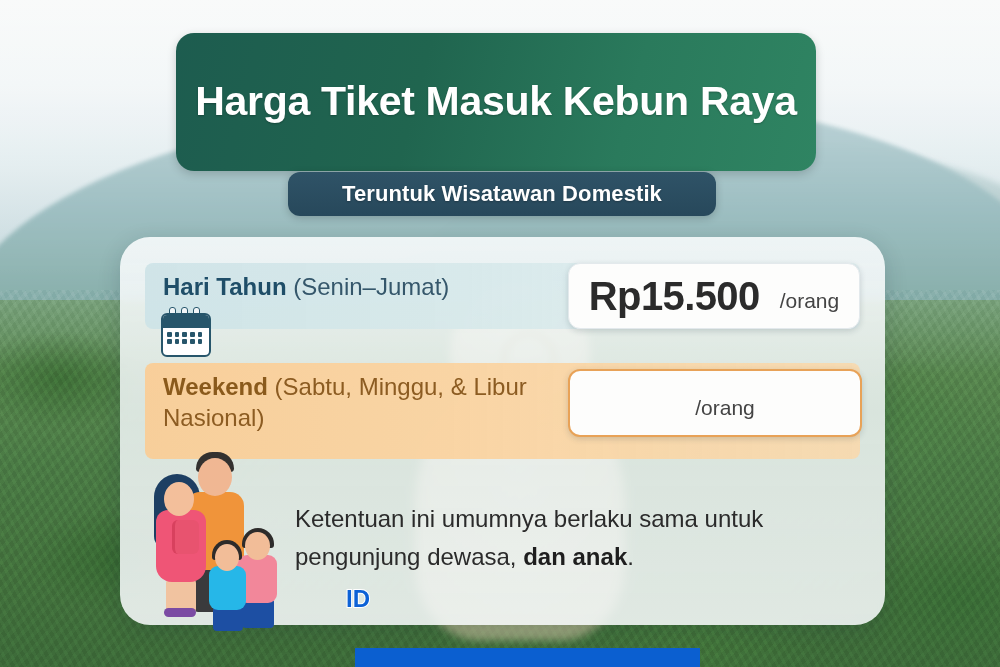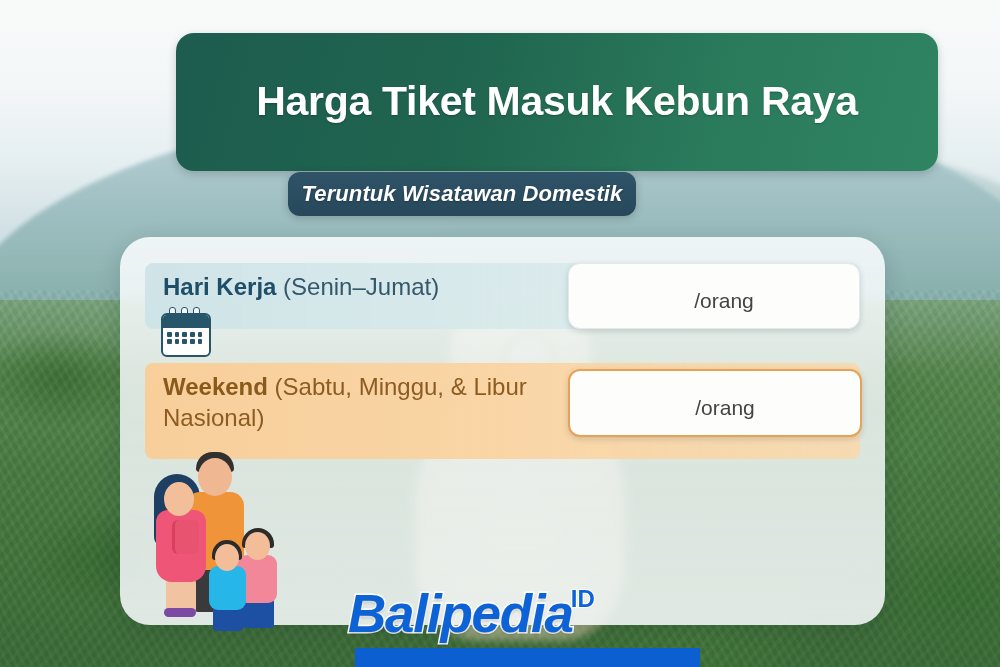--- a/index.html
+++ b/index.html
@@ -65,39 +65,39 @@
     background:radial-gradient(ellipse at 50% 30%, #eee1c6 0%, #e3d3b3 60%, #d9c7a3 100%);
     filter:blur(4px);
   }
   .statue .ring{
     position:absolute;left:105px;top:80px;width:42px;height:42px;border-radius:50%;
     border:8px solid rgba(198,172,120,.75);filter:blur(1.5px);
   }
 
   
   .title-banner{
-    position:absolute;left:176px;top:33px;width:762px;height:138px;
+    position:absolute;left:176px;top:33px;width:640px;height:138px;
     border-radius:18px;
     background:linear-gradient(105deg,#1d5c4f 0%,#20654f 38%,#2a7a5c 70%,#2f8462 100%);
     box-shadow:0 3px 10px rgba(0,0,0,.18);
     display:flex;align-items:center;justify-content:center;
   }
   .title-text{
     color:#ffffff;font-weight:bold;font-size:41px;line-height:1.17;
     text-align:center;letter-spacing:-.3px;
     text-shadow:0 1px 2px rgba(0,0,0,.25);
     padding:0 18px;
   }
 
   .subtitle-badge{
-    position:absolute;left:288px;top:172px;width:348px;height:44px;
+    position:absolute;left:288px;top:172px;width:428px;height:44px;
     border-radius:12px;
     background:linear-gradient(180deg,#2f5367 0%,#27485b 100%);
     box-shadow:0 2px 8px rgba(0,0,0,.2);
-    display:flex;align-items:center;justify-content:center;font-style:italic;
+    display:flex;align-items:center;justify-content:center;
   }
   .subtitle-text{
     color:#ffffff;font-weight:bold;font-size:22px;letter-spacing:.1px;
     text-shadow:0 1px 2px rgba(0,0,0,.25);
   }
 
   
   .card{
     position:absolute;left:120px;top:237px;width:765px;height:388px;
     border-radius:30px;
@@ -242,21 +242,21 @@
   </div>
 
   <div class="subtitle-badge">
     <span class="subtitle-text">Teruntuk Wisatawan Domestik</span>
   </div>
 
   <div class="card"></div>
 
   <div class="row row-weekday">
     <div class="row-label">
-      <span class="lbl-strong-blue">Hari Kerja</span>
+      <span class="lbl-strong-blue">Hari Tahun</span>
       <span class="lbl-soft-blue">(Senin–Jumat)</span>
     </div>
   </div>
 
   <div class="cal-icon">
     <div class="ring1"></div>
       <div class="ring2"></div>
       <div class="ring3"></div>
     <div class="body">
       <div class="head"></div>
@@ -269,20 +269,21 @@
         <i></i>
           <i></i>
           <i></i>
           <i></i>
           <i></i>
       </div>
     </div>
   </div>
 
   <div class="chip chip-weekday">
+    <span class="chip-amount">Rp15.500</span>
     <span class="chip-unit">/orang</span>
   </div>
 
   <div class="row row-weekend">
     <div class="row-label">
       <span class="lbl-strong-brown">Weekend</span>
       <span class="lbl-soft-brown">(Sabtu, Minggu,</span>
       <span class="lbl-soft-brown">&amp; Libur Nasional)</span>
     </div>
   </div>
@@ -306,20 +307,22 @@
     <div class="fm b2-legs"></div>
     <div class="fm b2-body"></div>
     <div class="fm b2-hair"></div>
     <div class="fm b2-head"></div>
     <div class="fm b1-legs"></div>
     <div class="fm b1-body"></div>
     <div class="fm b1-hair"></div>
     <div class="fm b1-head"></div>
   </div>
 
+  <div class="note">
+    <span>Ketentuan ini umumnya berlaku sama untuk pengunjung dewasa, </span><b>dan anak</b><span>.</span>
+  </div>
 
   <div class="logo">
-    <span class="logo-text">Balipedia</span>
     <span class="logo-sup">ID</span>
   </div>
   <div class="logo-bar"></div>
 
 </div>
 
 </body></html>

